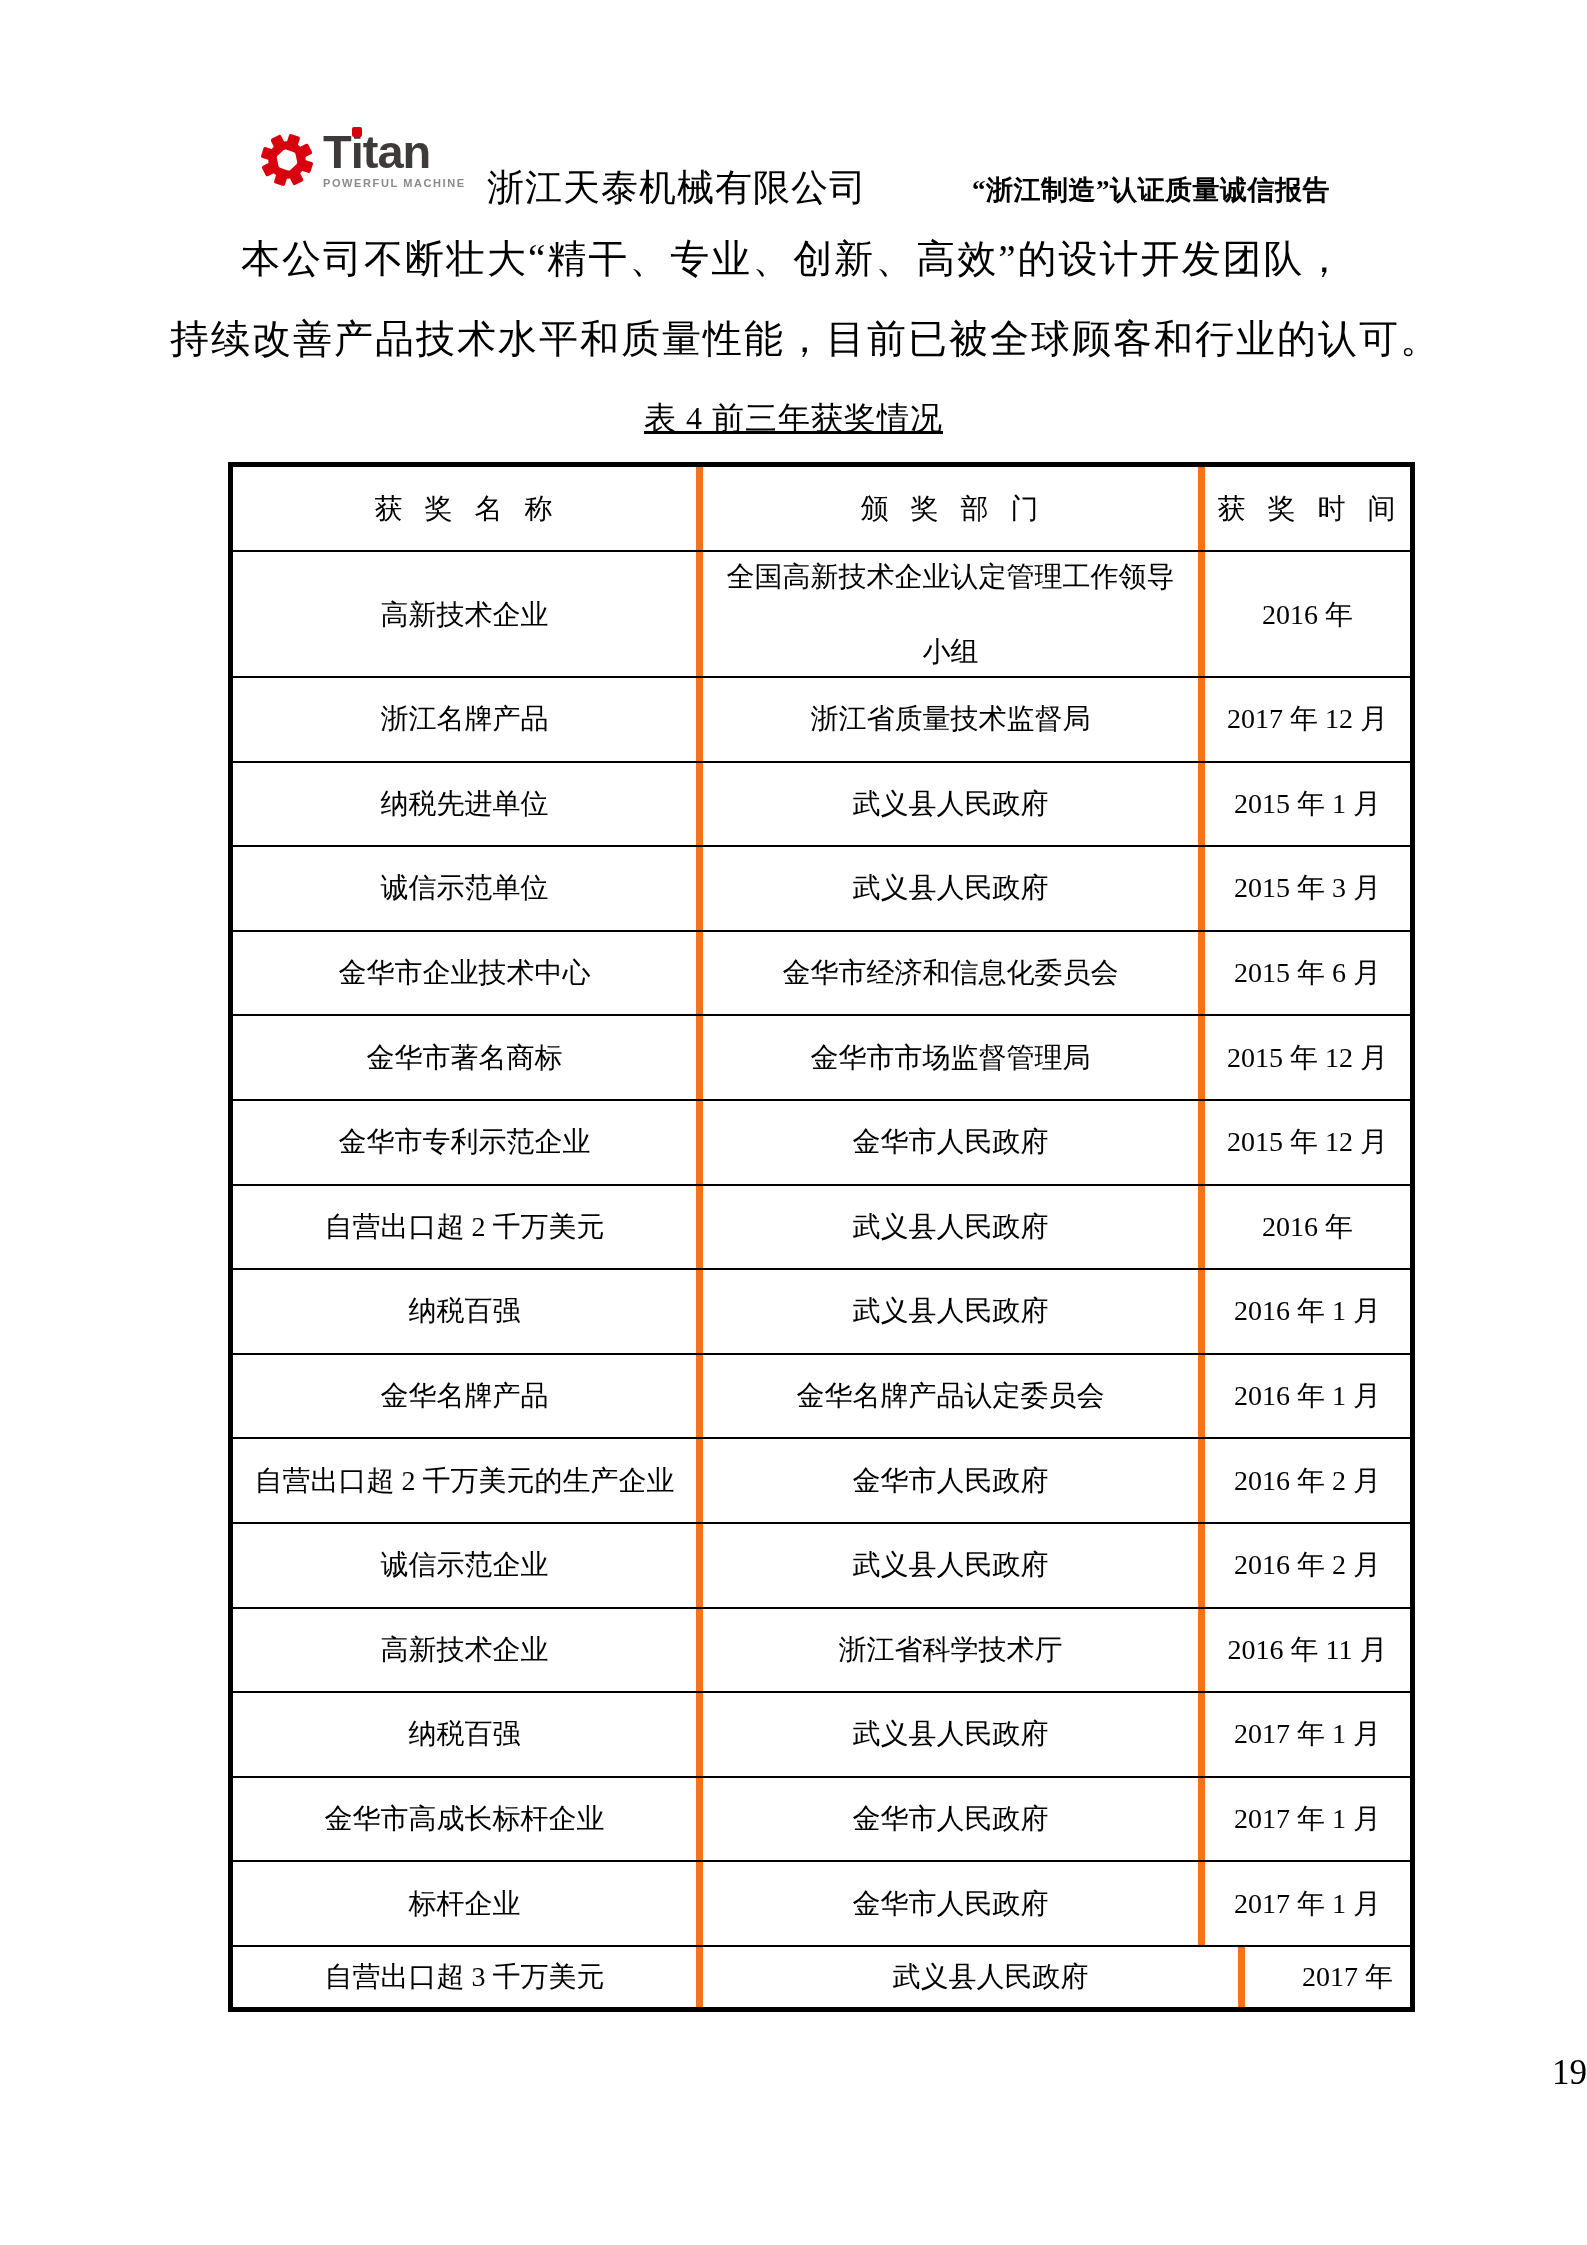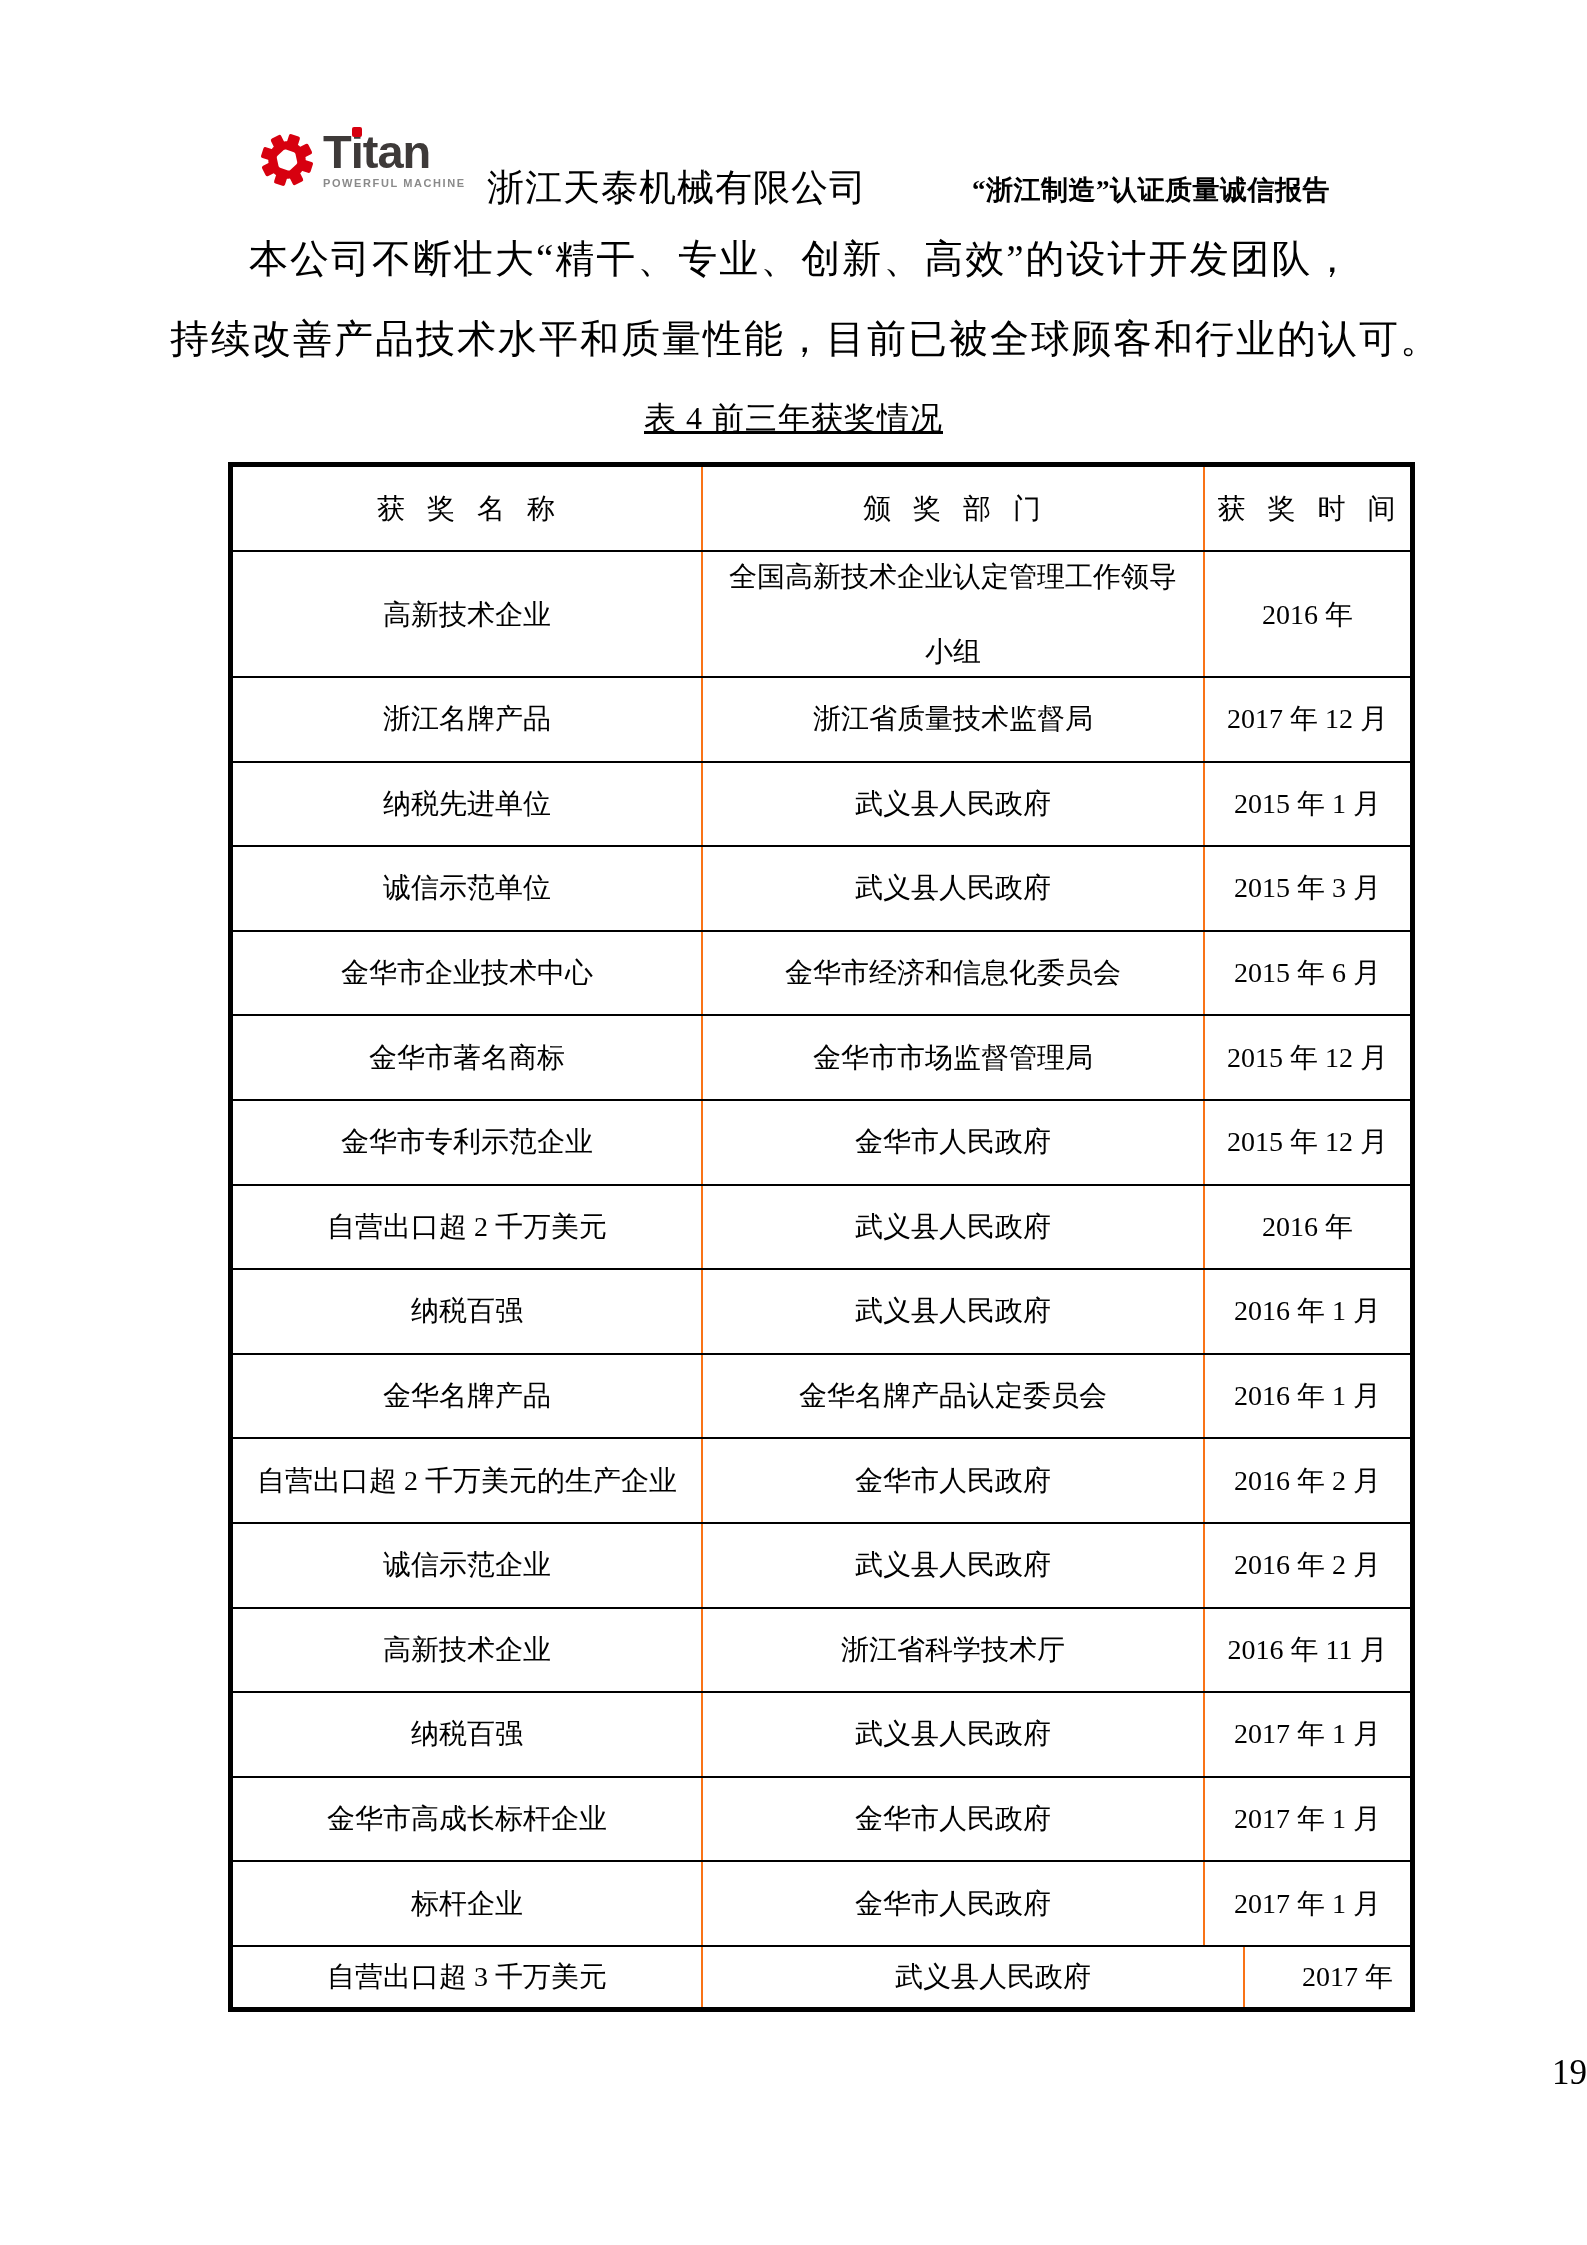--- a/index.html
+++ b/index.html
@@ -37,21 +37,21 @@
   
   .company-name{
     position:absolute;left:487px;top:163px;
     font-size:37px;letter-spacing:1px;white-space:nowrap;
   }
   .report-title{
     position:absolute;left:972px;top:172px;
     font-size:27px;letter-spacing:0.5px;white-space:nowrap;font-weight:600;
   }
   .par-line{font-size:39px;letter-spacing:2px;white-space:nowrap;}
-  .par-line.l1{position:absolute;top:232px;left:12px;text-indent:67px;}
+  .par-line.l1{position:absolute;top:232px;left:4px;text-indent:67px;}
   .par-line.l2{position:absolute;top:312px;left:0;}
   .body-par-wrap{position:absolute;left:170px;top:0;width:1260px;}
   
   .table-title{
     position:absolute;left:0;top:397px;width:1587px;
     text-align:center;font-size:32px;letter-spacing:1px;text-decoration:underline;
   }
   
   .award-table{
     position:absolute;left:228px;top:462px;
@@ -61,21 +61,21 @@
     background:#fff;
   }
   .trow{display:flex;height:84.6px;border-bottom:2px solid #000;box-sizing:border-box;}
   .trow.header{height:85px;}
   .trow.tall{height:126px;}
   .trow.last{height:60px;border-bottom:none;gap:40px;}
   .cell{
     display:flex;align-items:center;justify-content:center;
     text-align:center;font-size:28px;
     padding:0 16px;box-sizing:border-box;
-    border-right:2px solid #f97316;
+    border-right:7px solid #f97316;
   }
   .cell.c1{width:470px;}
   .cell.c2{width:502px;}
   .cell.c3{flex:1;border-right:none;padding:0 12px;}
   .trow.header .cell{word-spacing:11px;letter-spacing:2px;}
   .trow.tall .cell{line-height:75px;}
   .cell .inner{width:100%;}
   
   .page-number{
     position:absolute;left:0;top:2053px;width:1587px;

